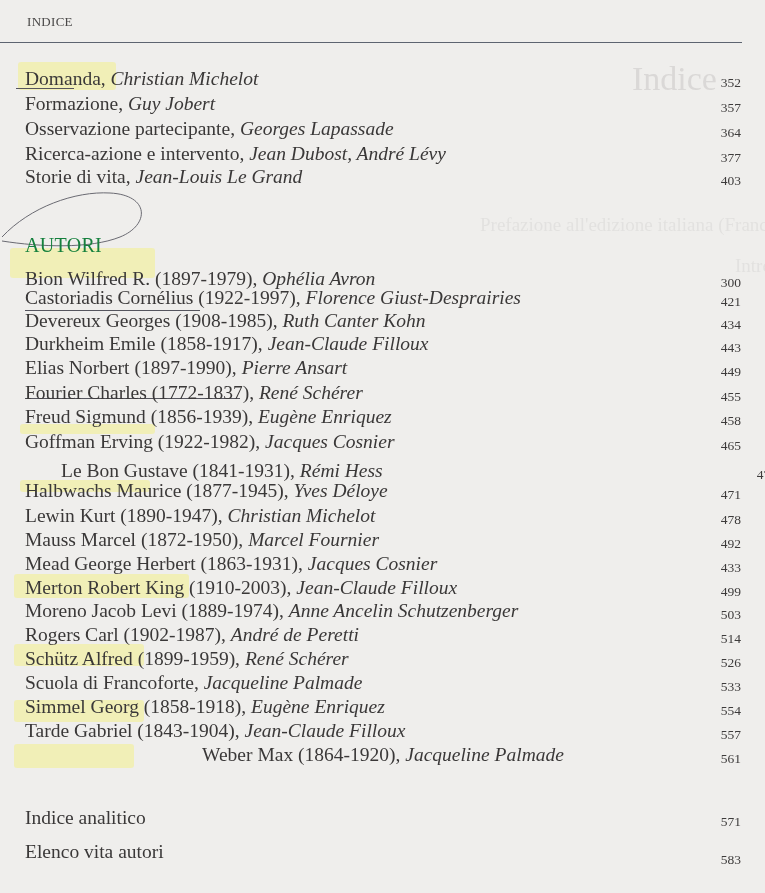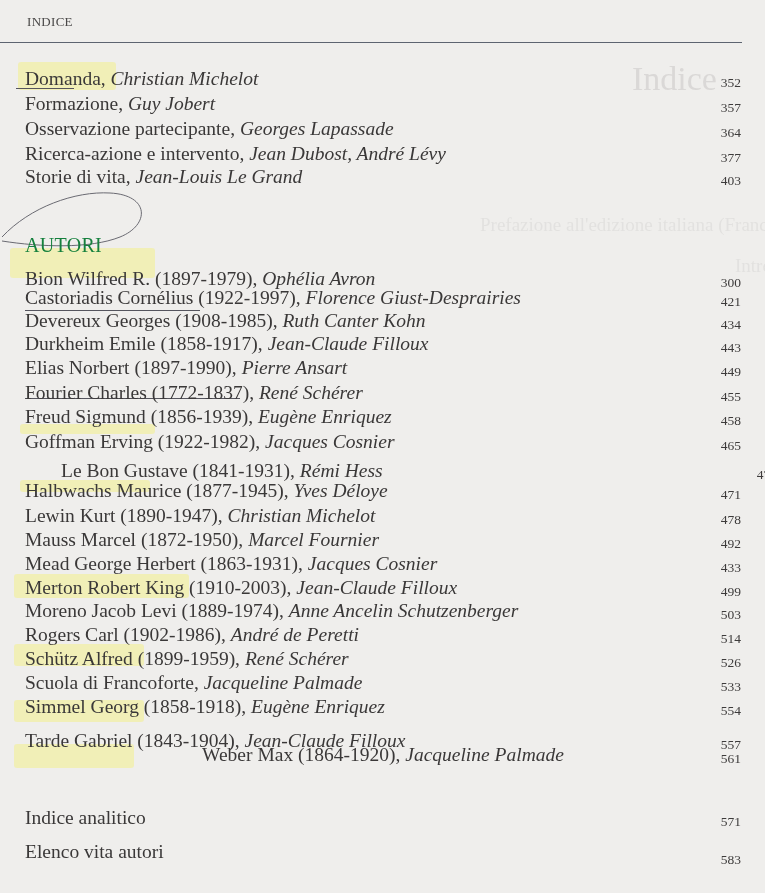--- a/index.html
+++ b/index.html
@@ -151,25 +151,25 @@
   <div class="entry" style="top:382px;"><span class="title">Fourier Charles (1772-1837), </span><span class="author">René Schérer</span><span class="page">455</span></div>
   <div class="entry" style="top:406px;"><span class="title">Freud Sigmund (1856-1939), </span><span class="author">Eugène Enriquez</span><span class="page">458</span></div>
   <div class="entry" style="top:431px;"><span class="title">Goffman Erving (1922-1982), </span><span class="author">Jacques Cosnier</span><span class="page">465</span></div>
   <div class="entry" style="top:480px;"><span class="title">Halbwachs Maurice (1877-1945), </span><span class="author">Yves Déloye</span><span class="page">471</span></div>
   <div class="entry" style="top:460px;margin-left:36px;"><span class="title">Le Bon Gustave (1841-1931), </span><span class="author">Rémi Hess</span><span class="page">474</span></div>
   <div class="entry" style="top:505px;"><span class="title">Lewin Kurt (1890-1947), </span><span class="author">Christian Michelot</span><span class="page">478</span></div>
   <div class="entry" style="top:529px;"><span class="title">Mauss Marcel (1872-1950), </span><span class="author">Marcel Fournier</span><span class="page">492</span></div>
   <div class="entry" style="top:553px;"><span class="title">Mead George Herbert (1863-1931), </span><span class="author">Jacques Cosnier</span><span class="page">433</span></div>
   <div class="entry" style="top:577px;"><span class="title">Merton Robert King (1910-2003), </span><span class="author">Jean-Claude Filloux</span><span class="page">499</span></div>
   <div class="entry" style="top:600px;"><span class="title">Moreno Jacob Levi (1889-1974), </span><span class="author">Anne Ancelin Schutzenberger</span><span class="page">503</span></div>
-  <div class="entry" style="top:624px;"><span class="title">Rogers Carl (1902-1986), </span><span class="author">André de Peretti</span><span class="page">514</span></div>
+  <div class="entry" style="top:624px;"><span class="title">Rogers Carl (1902-1987), </span><span class="author">André de Peretti</span><span class="page">514</span></div>
   <div class="entry" style="top:648px;"><span class="title">Schütz Alfred (1899-1959), </span><span class="author">René Schérer</span><span class="page">526</span></div>
   <div class="entry" style="top:672px;"><span class="title">Scuola di Francoforte, </span><span class="author">Jacqueline Palmade</span><span class="page">533</span></div>
   <div class="entry" style="top:696px;"><span class="title">Simmel Georg (1858-1918), </span><span class="author">Eugène Enriquez</span><span class="page">554</span></div>
-  <div class="entry" style="top:720px;margin-top:10px;"><span class="title">Tarde Gabriel (1843-1904), </span><span class="author">Jean-Claude Filloux</span><span class="page">557</span></div>
+  <div class="entry" style="top:720px;"><span class="title">Tarde Gabriel (1843-1904), </span><span class="author">Jean-Claude Filloux</span><span class="page">557</span></div>
   <div class="entry" style="top:744px;text-align:center;"><span class="title">Weber Max (1864-1920), </span><span class="author">Jacqueline Palmade</span><span class="page">561</span></div>
 </div>
 
 <div>
   <div class="entry" style="top:807px;">
     <span class="title">Indice analitico</span>
     <span class="page">571</span>
   </div>
   <div class="entry" style="top:841px;">
     <span class="title">Elenco vita autori</span>

